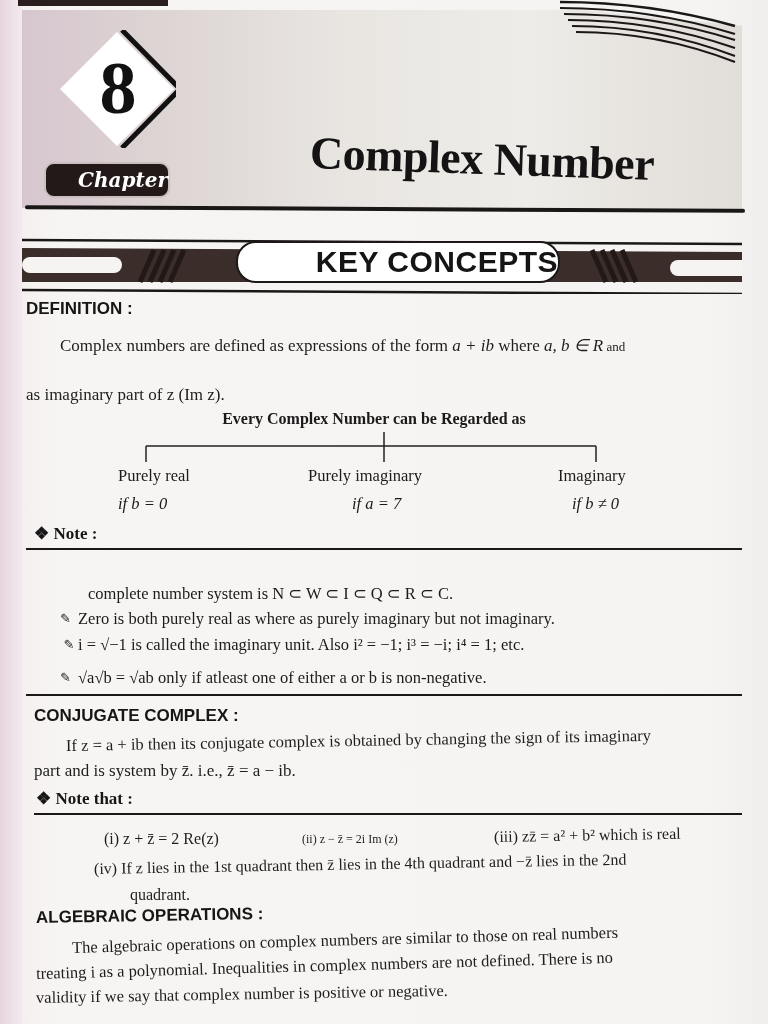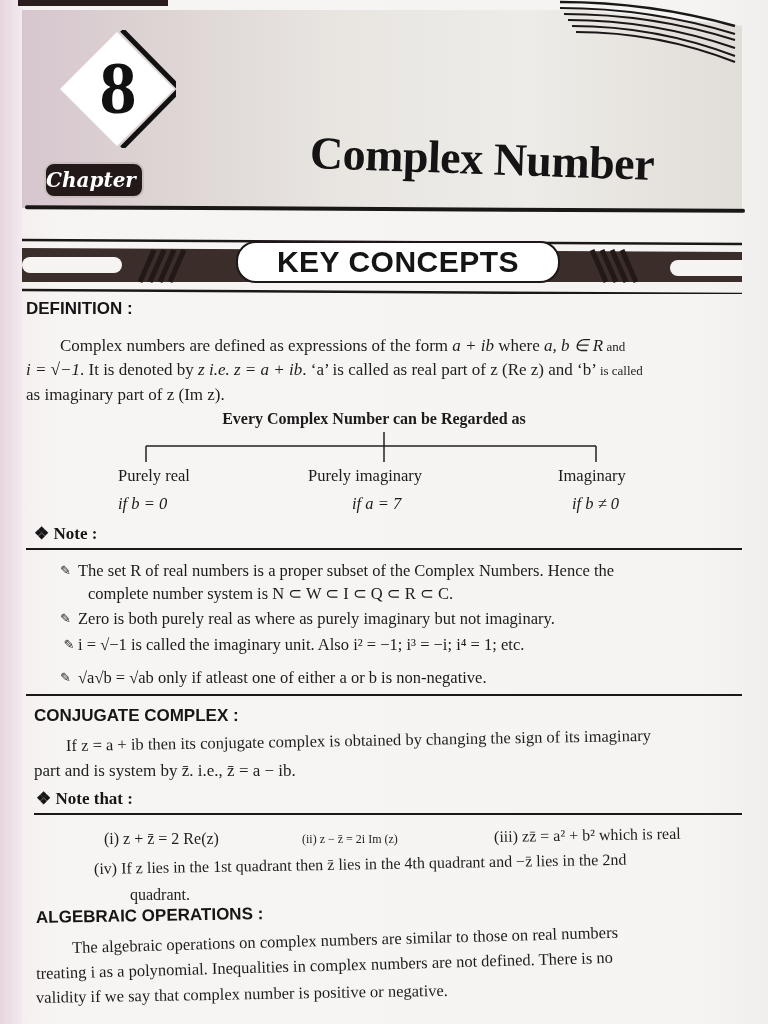--- a/index.html
+++ b/index.html
@@ -29,24 +29,24 @@
   }
   .diamond {
     position: absolute; left: 58px; top: 30px; width: 118px; height: 118px;
   }
   .chapter-number {
     position: absolute; left: 88px; top: 48px; width: 60px; text-align: center;
     font-family: "Liberation Serif", serif; font-weight: bold; font-size: 74px; line-height: 80px;
     color: #111;
   }
   .chapter-pill {
-    position: absolute; left: 44px; top: 162px; width: 100px; height: 36px;
+    position: absolute; left: 44px; top: 162px; width: 126px; height: 36px;
     background: #231919; border-radius: 10px; border: 2px solid #c9bfbf;
     color: #fff; font-family: "DejaVu Serif", serif; font-style: italic; font-weight: bold;
-    font-size: 20px; line-height: 32px; text-align: left;
+    font-size: 20px; line-height: 32px; text-align: right;
   }
   .chapter-title {
     position: absolute; left: 310px; top: 126px; width: 440px;
     font-family: "Liberation Serif", serif; font-weight: bold; font-size: 46px;
     color: #151313; transform: rotate(2deg); transform-origin: left center;
     white-space: nowrap; letter-spacing: -0.5px;
   }
   .header-rule {
     position: absolute; left: 25px; top: 207px; width: 720px; height: 4px;
     background: #1b1717; border-radius: 2px; transform: rotate(0.3deg);
@@ -54,21 +54,21 @@
   .header-lines {
     position: absolute; left: 560px; top: 0; width: 180px; height: 64px;
   }
   .kc-banner {
     position: absolute; left: 22px; top: 238px; width: 720px; height: 56px;
   }
   .kc-label {
     position: absolute; left: 236px; top: 241px; width: 324px; height: 42px;
     background: #fff; border: 2px solid #1d1818; border-radius: 20px;
     font-family: "Liberation Sans", sans-serif; font-weight: bold; font-size: 30px;
-    line-height: 38px; text-align: center; color: #161414; letter-spacing: 0.5px;
+    line-height: 38px; text-align: right; color: #161414; letter-spacing: 0.5px;
   }
   .section-heading {
     position: absolute; font-family: "Liberation Sans", sans-serif; font-weight: bold;
     font-size: 17px; color: #171515;
   }
   .para {
     position: absolute; font-size: 17px; line-height: 22px; color: #1f1d1d;
     white-space: nowrap;
   }
   .para i { font-style: italic; }
@@ -136,23 +136,20 @@
       <line x1="600" y1="12" x2="614" y2="44"></line>
     </g>
   </svg>
   <div class="kc-label">KEY CONCEPTS</div>
 
   <div class="section-heading" style="left:26px; top:299px;">DEFINITION :</div>
 
   <div class="para" style="left:60px; top:335px;">
     <span>Complex numbers are defined as expressions of the form </span><i>a + ib</i><span> where </span><i>a, b ∈ R</i><span class="small"> and</span>
   </div>
-  <div class="para" style="left:26px; top:359px;">
-    <i>i = √−1</i><span>. It is denoted by </span><i>z i.e. z = a + ib</i><span>. ‘a’ is called as real part of z (Re z) and ‘b’ </span><span class="small">is called</span>
-  </div>
   <div class="para" style="left:26px; top:384px;">as imaginary part of z (Im z).</div>
 
   <div class="center-title">Every Complex Number can be Regarded as</div>
 
   <svg class="tree" viewBox="0 0 462 32">
     <line x1="244" y1="0" x2="244" y2="30" stroke="#222" stroke-width="1.5"></line>
     <line x1="6" y1="14" x2="456" y2="14" stroke="#222" stroke-width="1.5"></line>
     <line x1="6" y1="14" x2="6" y2="30" stroke="#222" stroke-width="1.5"></line>
     <line x1="456" y1="14" x2="456" y2="30" stroke="#222" stroke-width="1.5"></line>
   </svg>
@@ -160,23 +157,20 @@
   <div class="tree-node" style="left:118px; top:466px;">Purely real</div>
   <div class="tree-node" style="left:118px; top:494px; font-style: italic;">if b = 0</div>
   <div class="tree-node" style="left:308px; top:466px;">Purely imaginary</div>
   <div class="tree-node" style="left:352px; top:494px; font-style: italic;">if a = 7</div>
   <div class="tree-node" style="left:558px; top:466px;">Imaginary</div>
   <div class="tree-node" style="left:572px; top:494px; font-style: italic;">if b ≠ 0</div>
 
   <div class="note-heading" style="left:34px; top:523px;">❖ Note :</div>
   <div class="rule" style="left:26px; top:548px; width:716px;"></div>
 
-  <div class="bullet-row" style="top:560px;">
-    <span class="bullet-icon">✎</span><span>The set R of real numbers is a proper subset of the Complex Numbers. Hence the</span>
-  </div>
   <div class="bullet-row" style="top:583px; left:88px; font-style: normal;">complete number system is N ⊂ W ⊂ I ⊂ Q ⊂ R ⊂ C.</div>
   <div class="bullet-row" style="top:608px;">
     <span class="bullet-icon">✎</span><span>Zero is both purely real as where as purely imaginary but not imaginary.</span>
   </div>
   <div class="bullet-row" style="top:634px;text-align:center;">
     <span class="bullet-icon">✎</span><span>i = √−1 is called the imaginary unit. Also i² = −1; i³ = −i; i⁴ = 1; etc.</span>
   </div>
   <div class="bullet-row" style="top:667px;">
     <span class="bullet-icon">✎</span><span>√a√b = √ab only if atleast one of either a or b is non-negative.</span>
   </div>

